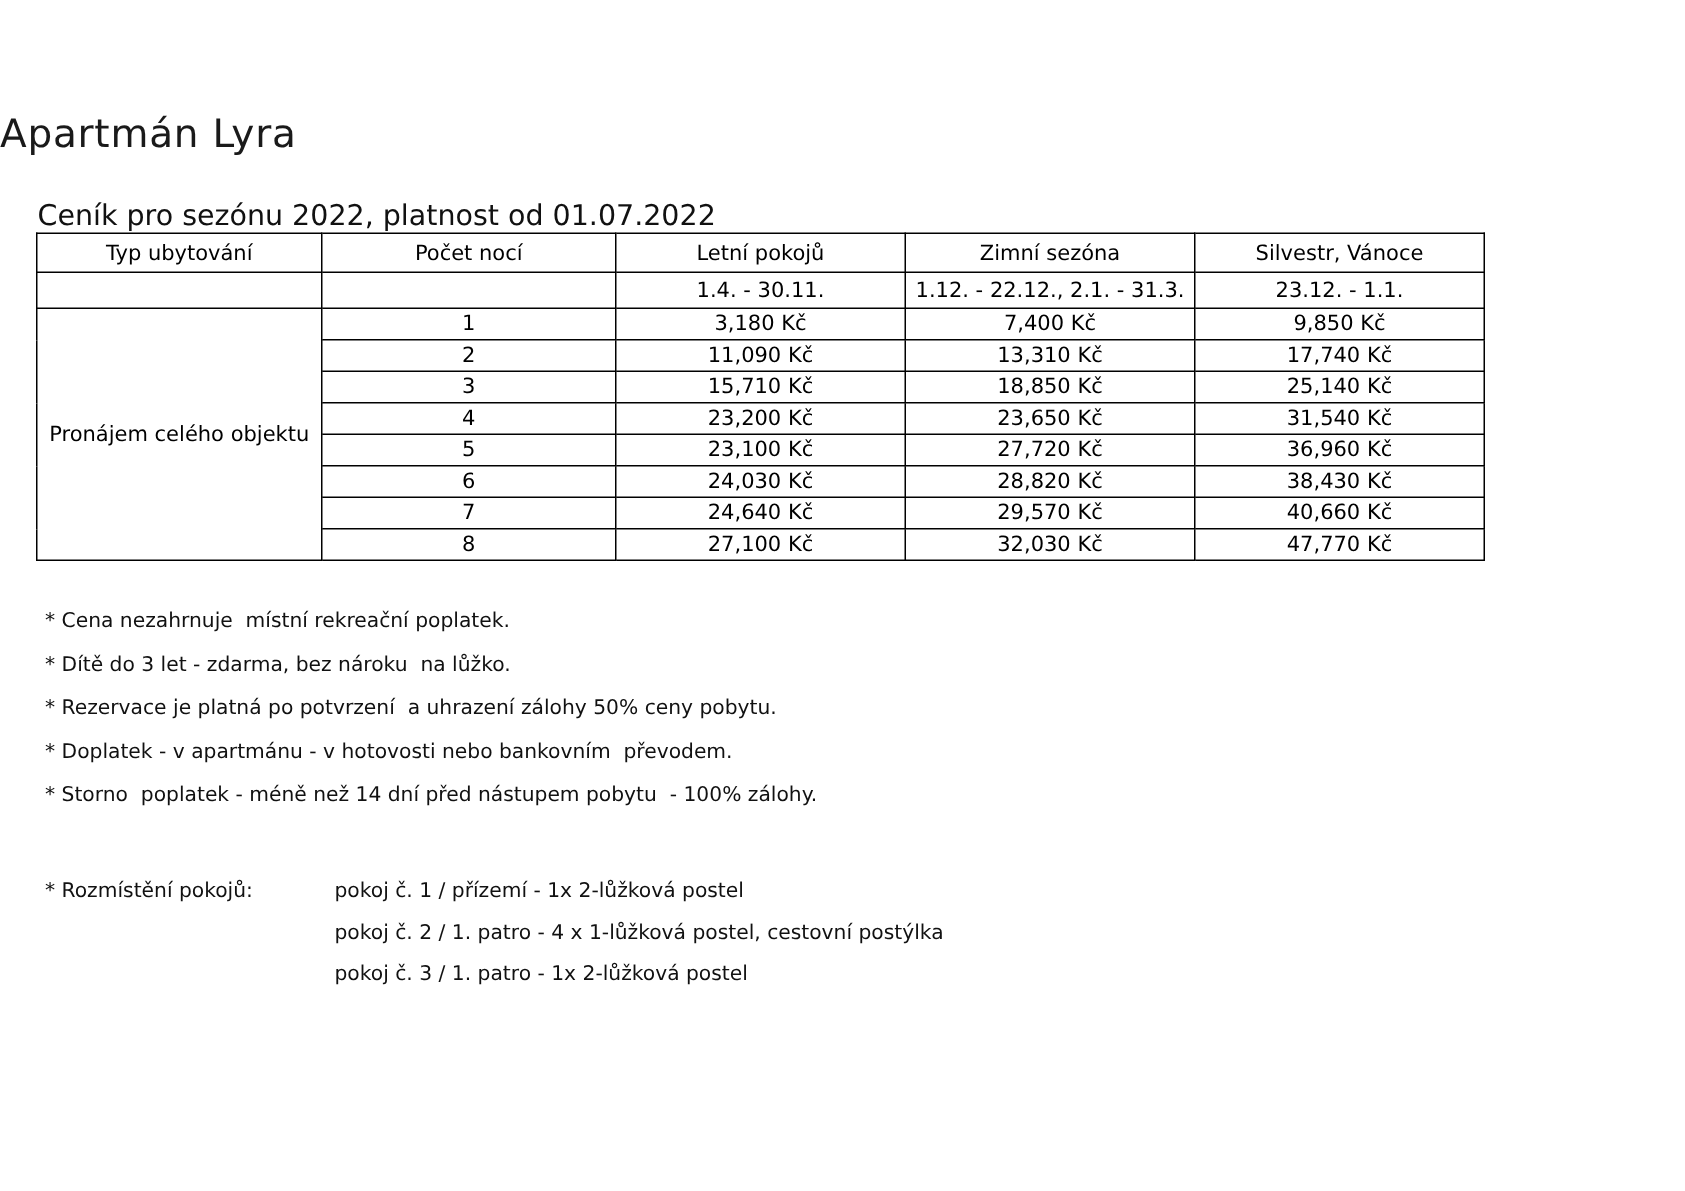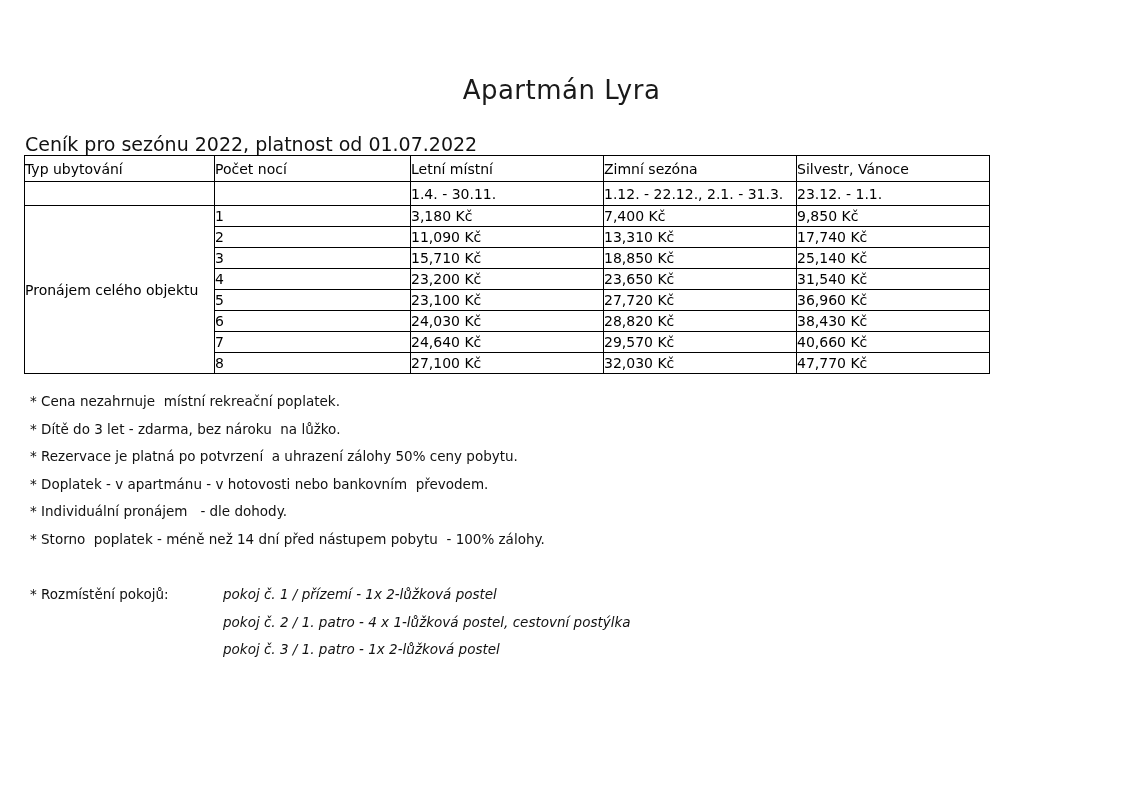--- a/index.html
+++ b/index.html
@@ -18,21 +18,20 @@
   .page {
     position: relative;
     width: 1123px;
     height: 794px;
   }
   .title {
     position: absolute;
     left: 0;
     top: 75px;
     width: 1123px;
-    text-align: center;
     font-size: 26px;
     letter-spacing: 0.5px;
     color: #1a1a1a;
   }
   .subtitle {
     position: absolute;
     left: 25px;
     top: 133px;
     font-size: 19px;
     color: #111;
@@ -42,21 +41,21 @@
     left: 24px;
     top: 155px;
     border-collapse: collapse;
     table-layout: fixed;
     width: 966px;
   }
   table.pricing td, table.pricing th {
     border: 1px solid #000000;
     font-weight: normal;
     font-size: 14px;
-    text-align: left;
+    text-align: center;
     padding: 0;
     color: #000;
   }
   .col-type   { width: 190px; }
   .col-nights { width: 196px; }
   .col-season { width: 193px; }
 
   .hdr-main {
     height: 25px;
     font-size: 15px;
@@ -85,20 +84,21 @@
   .notes {
     position: absolute;
     left: 30px;
     top: 393px;
     font-size: 13.5px;
     color: #111;
   }
   .notes div {
     margin-bottom: 11.5px;
     white-space: pre;
+    margin-top: 13px;
   }
   .rooms {
     position: absolute;
     left: 30px;
     top: 586px;
     font-size: 13.5px;
     color: #111;
   }
   .rooms-label {
     position: absolute;
@@ -107,21 +107,20 @@
     white-space: pre;
   }
   .rooms-list {
     position: absolute;
     left: 193px;
     top: 0;
   }
   .rooms-list div {
     margin-bottom: 11.5px;
     white-space: pre;
-    font-style: italic;
   }
 </style>
 </head>
 <body>
 
 <div class="page">
 
   <div class="title">Apartmán Lyra</div>
 
   <div class="subtitle">Ceník pro sezónu 2022, platnost od 01.07.2022</div>
@@ -131,21 +130,21 @@
       <col class="col-type">
       <col class="col-nights">
       <col class="col-season">
       <col class="col-season">
       <col class="col-season">
     </colgroup>
     <tbody>
       <tr>
         <td class="hdr-main cell-head-type no-bottom" rowspan="1">Typ ubytování</td>
         <td class="hdr-main cell-head-nights no-bottom" rowspan="1">Počet nocí</td>
-        <td class="hdr-main">Letní místní</td>
+        <td class="hdr-main">Letní pokojů</td>
         <td class="hdr-main">Zimní sezóna</td>
         <td class="hdr-main">Silvestr, Vánoce</td>
       </tr>
       <tr>
         <td class="hdr-sub no-top"></td>
         <td class="hdr-sub no-top"></td>
         <td class="hdr-sub">1.4. - 30.11.</td>
         <td class="hdr-sub">1.12. - 22.12., 2.1. - 31.3.</td>
         <td class="hdr-sub">23.12. - 1.1.</td>
       </tr>
@@ -200,21 +199,20 @@
         <td class="row-cell">47,770 Kč</td>
       </tr>
     </tbody>
   </table>
 
   <div class="notes">
     <div>* Cena nezahrnuje  místní rekreační poplatek.</div>
     <div>* Dítě do 3 let - zdarma, bez nároku  na lůžko.</div>
     <div>* Rezervace je platná po potvrzení  a uhrazení zálohy 50% ceny pobytu.</div>
     <div>* Doplatek - v apartmánu - v hotovosti nebo bankovním  převodem.</div>
-    <div>* Individuální pronájem   - dle dohody.</div>
     <div>* Storno  poplatek - méně než 14 dní před nástupem pobytu  - 100% zálohy.</div>
   </div>
 
   <div class="rooms">
     <div class="rooms-label">* Rozmístění pokojů:</div>
     <div class="rooms-list">
       <div>pokoj č. 1 / přízemí - 1x 2-lůžková postel</div>
       <div>pokoj č. 2 / 1. patro - 4 x 1-lůžková postel, cestovní postýlka</div>
       <div>pokoj č. 3 / 1. patro - 1x 2-lůžková postel</div>
     </div>

